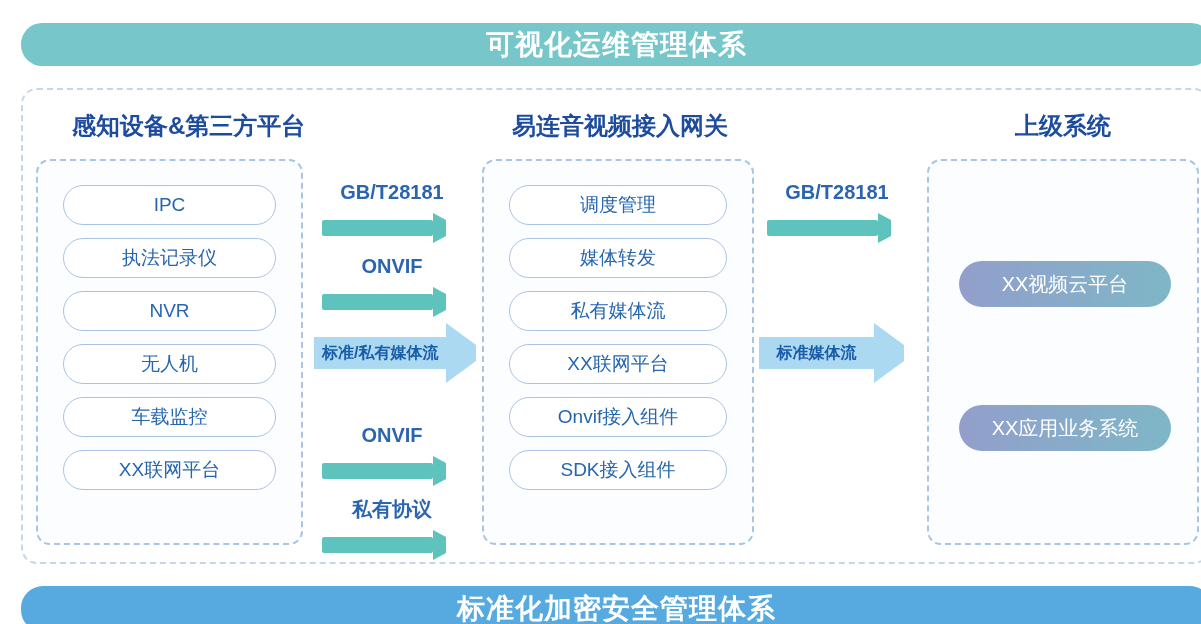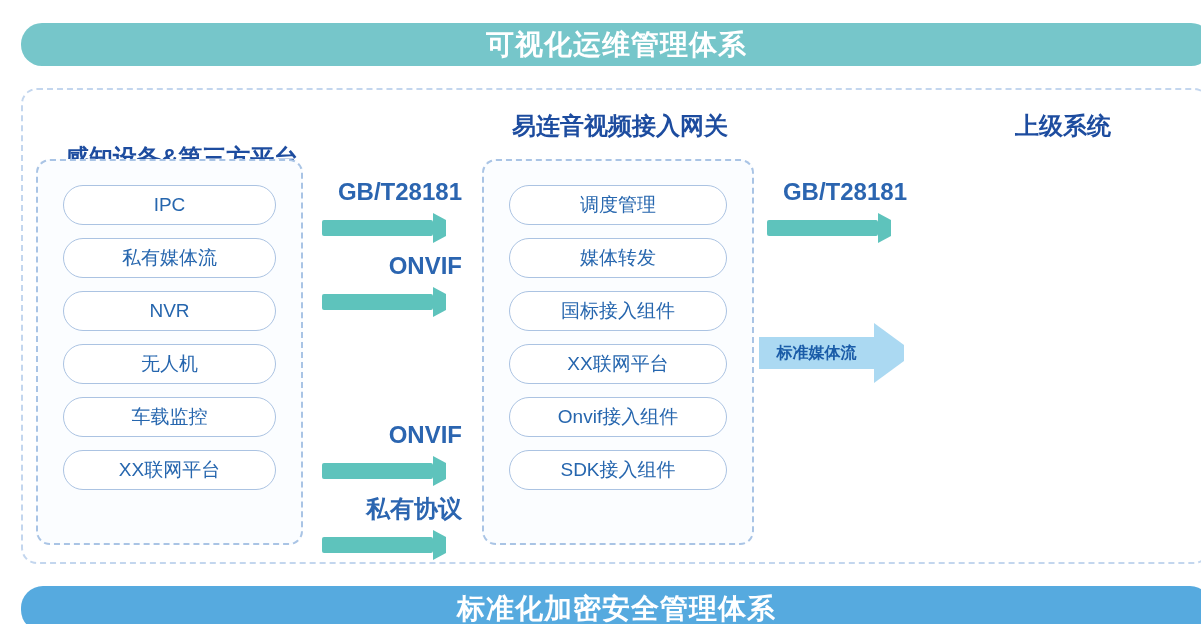--- a/index.html
+++ b/index.html
@@ -30,43 +30,43 @@
           background:#ffffff; display:flex; align-items:center; justify-content:center;
           color:#2666AE; font-size:19px; font-weight:500; white-space:nowrap; }
 
   .grad-pill { position:absolute; left:30px; width:212px; height:46px;
                border-radius:23px; display:flex; align-items:center; justify-content:center;
                color:#ffffff; font-size:20px; font-weight:500; white-space:nowrap;
                background:linear-gradient(90deg,#939ECC 0%,#7EB7C6 100%); }
 
   
   .thin-arrow { position:absolute; width:172px; }
-  .thin-arrow .label { height:24px; line-height:24px; text-align:right;
-                       color:#2B65B0; font-size:24px; font-weight:600;
+  .thin-arrow .label { height:24px; line-height:24px; text-align:center;
+                       color:#2B65B0; font-size:20px; font-weight:600;
                        margin-bottom:9px; white-space:nowrap; }
   .thin-arrow .shaft { display:flex; align-items:center; }
   .thin-arrow .line { flex:1; height:3px; background:#5EC3BC; border-radius:2px; }
   .thin-arrow .head { width:0; height:0; border-left:13px solid #5EC3BC;
                       border-top:7px solid transparent; border-bottom:7px solid transparent; }
 
   
   .thick-arrow { position:absolute; width:177px; height:44px; display:flex;
                  align-items:center; }
   .thick-arrow .body { flex:1; height:32px; background:#ABD9F2; display:flex;
                        align-items:center; justify-content:center; color:#1A5CA8;
                        font-size:16px; font-weight:bold; white-space:nowrap; }
   .thick-arrow .head { width:0; height:0; border-left:30px solid #ABD9F2;
                        border-top:22px solid transparent; border-bottom:22px solid transparent; }
 
   
   .box-devices { left:13px;  width:267px; }
   .box-gateway { left:459px; width:272px; }
   .box-upper   { left:904px; width:272px; }
 
-  .title-devices { left:34px;margin-top:32px; }
+  .title-devices { left:41px; }
   .title-gateway { left:597px; }
   .title-upper   { left:1040px; }
 
   .lm { left:283px; }
   .mr { left:728px; }
   .a-y1 { top:74px; }
   .a-y2 { top:148px; }
   .a-y3 { top:317px; }
   .a-y4 { top:391px; }
   .a-thick { top:241px; }
@@ -84,53 +84,61 @@
   </div>
 
   <div class="main-panel">
 
     <div class="col-title title-devices">感知设备&amp;第三方平台</div>
     <div class="col-title centered title-upper">上级系统</div>
     <div class="col-title centered title-gateway">易连音视频接入网关</div>
 
     <div class="group-box items6 box-devices">
       <div class="pill">IPC</div>
-      <div class="pill">私有媒体流</div>
+      <div class="pill">执法记录仪</div>
       <div class="pill">NVR</div>
       <div class="pill">无人机</div>
       <div class="pill">车载监控</div>
       <div class="pill">XX联网平台</div>
     </div>
 
     <div class="group-box items6 box-gateway">
       <div class="pill">调度管理</div>
       <div class="pill">媒体转发</div>
-      <div class="pill">国标接入组件</div>
+      <div class="pill">私有媒体流</div>
       <div class="pill">XX联网平台</div>
       <div class="pill">Onvif接入组件</div>
       <div class="pill">SDK接入组件</div>
     </div>
 
+    <div class="group-box box-upper">
+      <div class="grad-pill gp1">XX视频云平台</div>
+      <div class="grad-pill gp2">XX应用业务系统</div>
+    </div>
 
     <div class="thin-arrow lm a-y1">
       <div class="label">GB/T28181</div>
       <div class="shaft">
         <div class="line"></div>
         <div class="head"></div>
       </div>
     </div>
 
     <div class="thin-arrow lm a-y2">
       <div class="label">ONVIF</div>
       <div class="shaft">
         <div class="line"></div>
         <div class="head"></div>
       </div>
     </div>
 
+    <div class="thick-arrow lm a-thick">
+      <div class="body">标准/私有媒体流</div>
+      <div class="head"></div>
+    </div>
 
     <div class="thin-arrow lm a-y3">
       <div class="label">ONVIF</div>
       <div class="shaft">
         <div class="line"></div>
         <div class="head"></div>
       </div>
     </div>
 
     <div class="thin-arrow lm a-y4">

